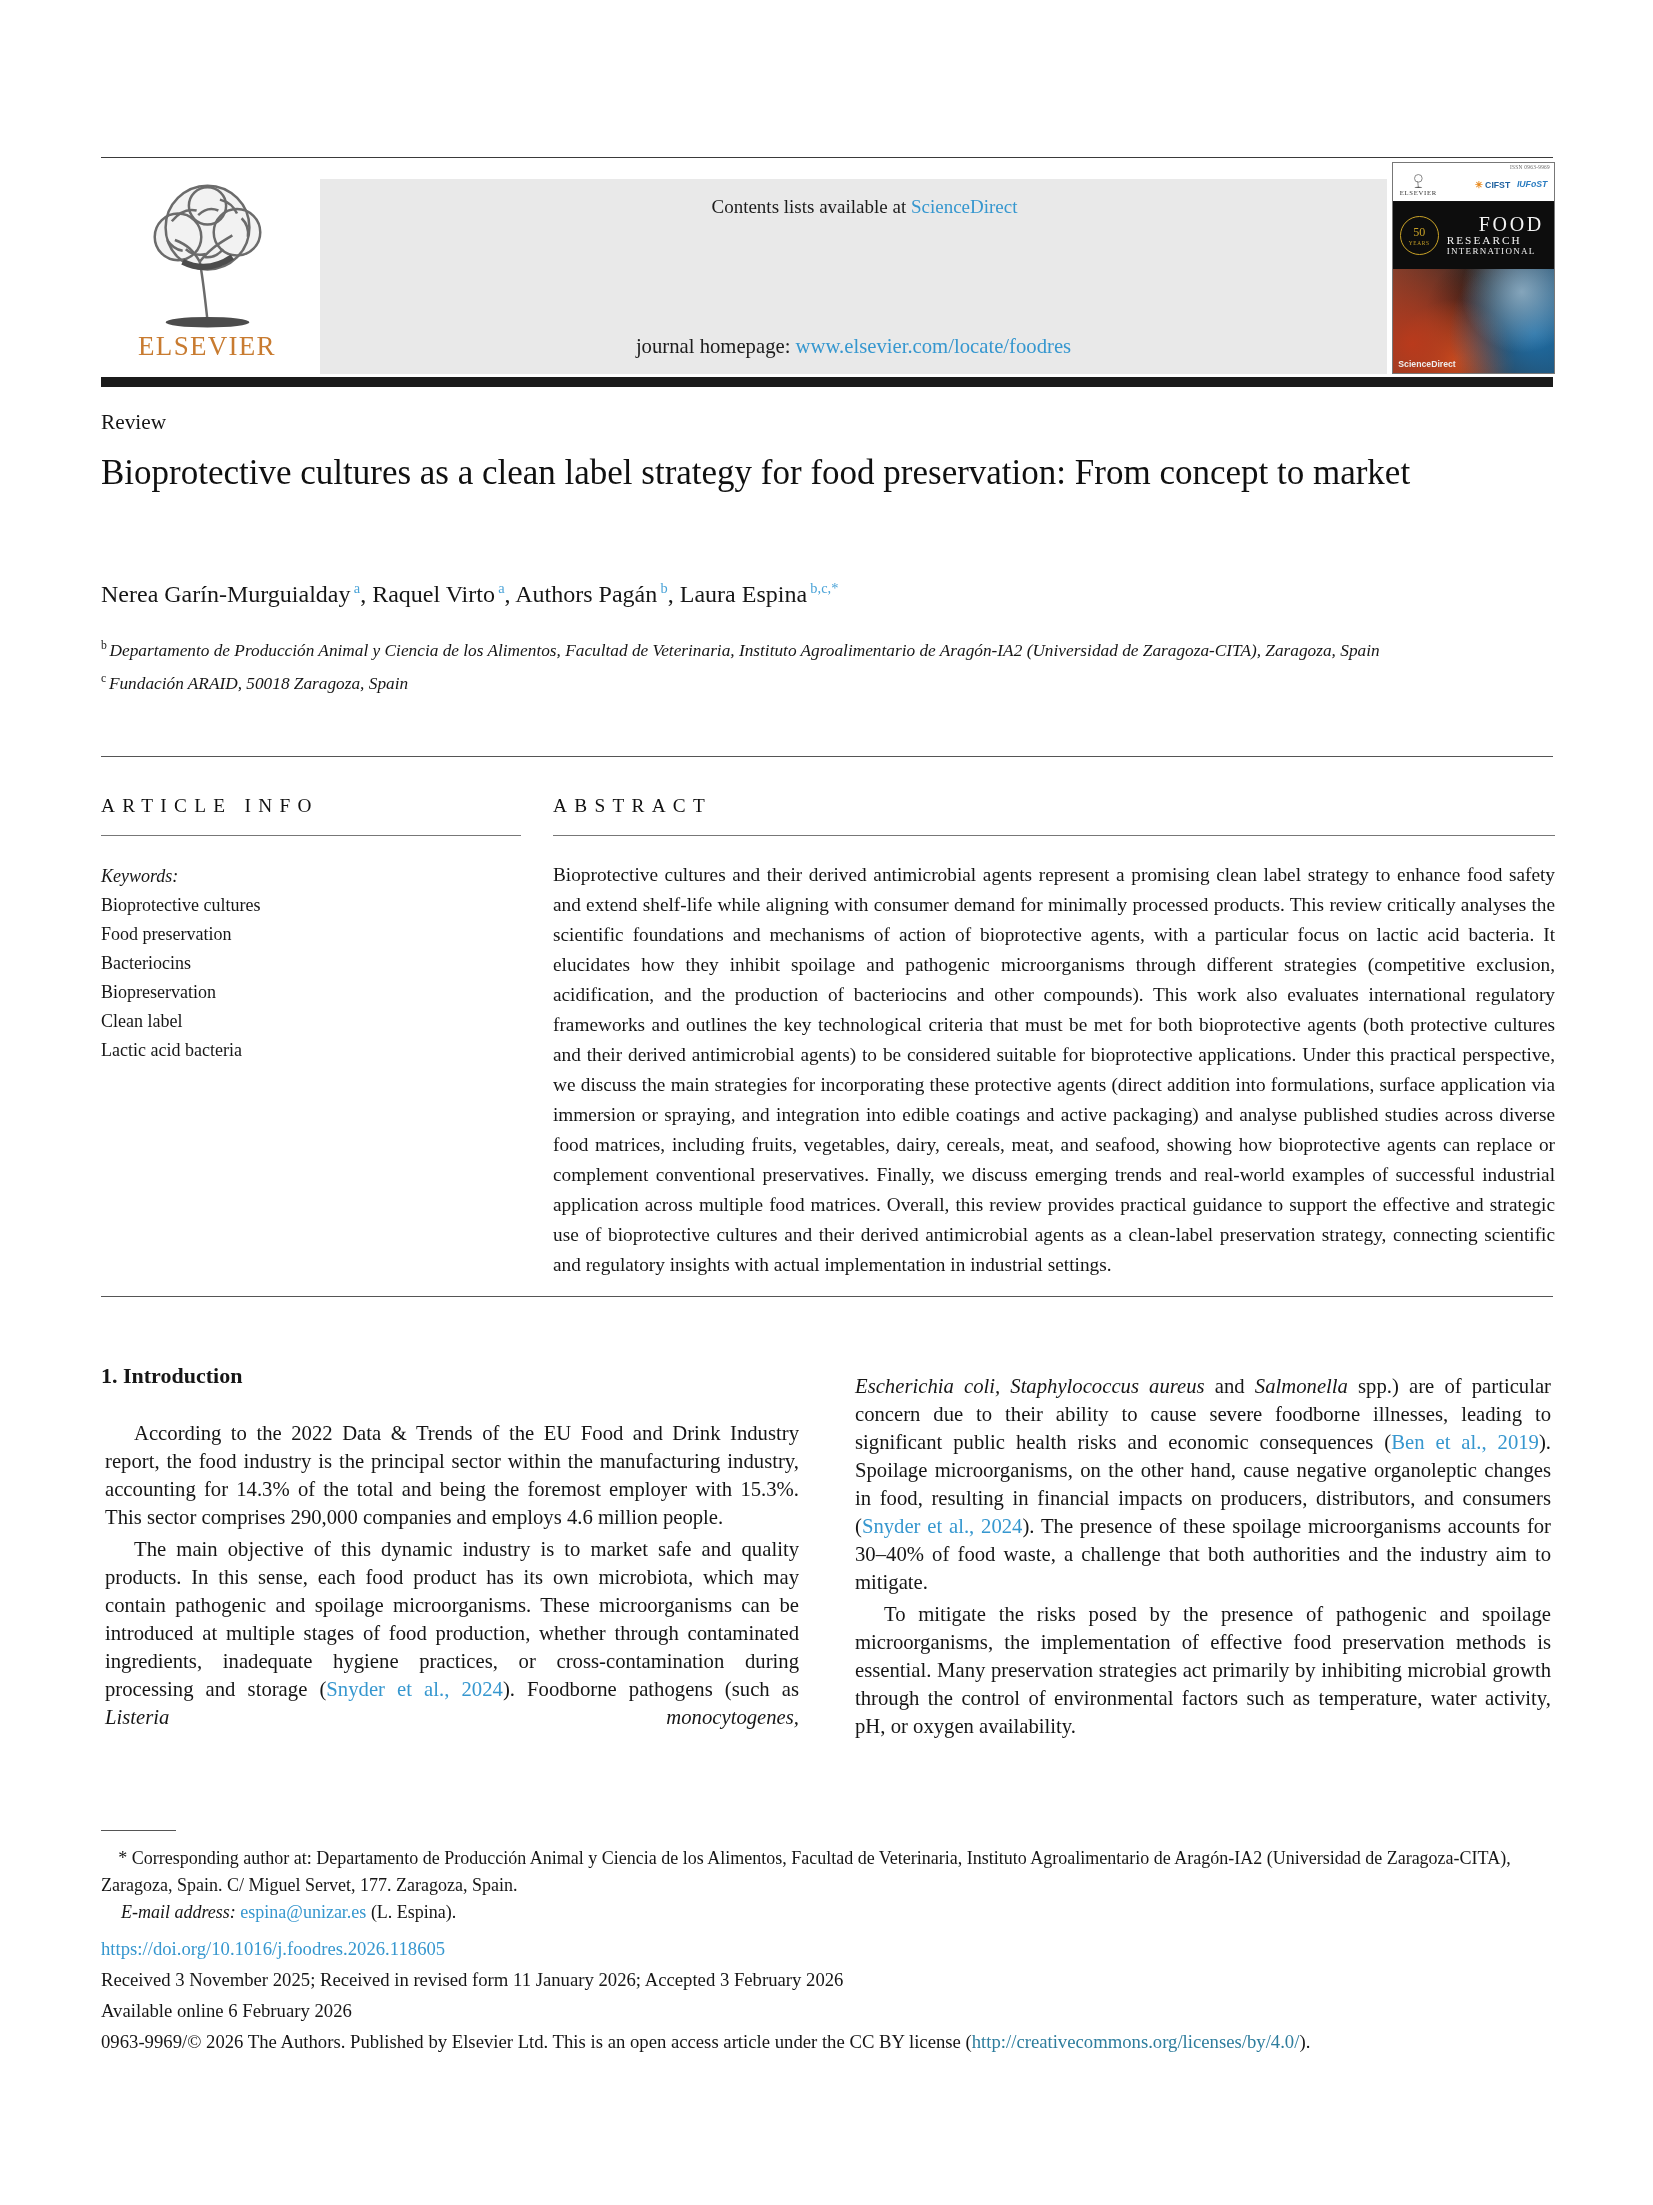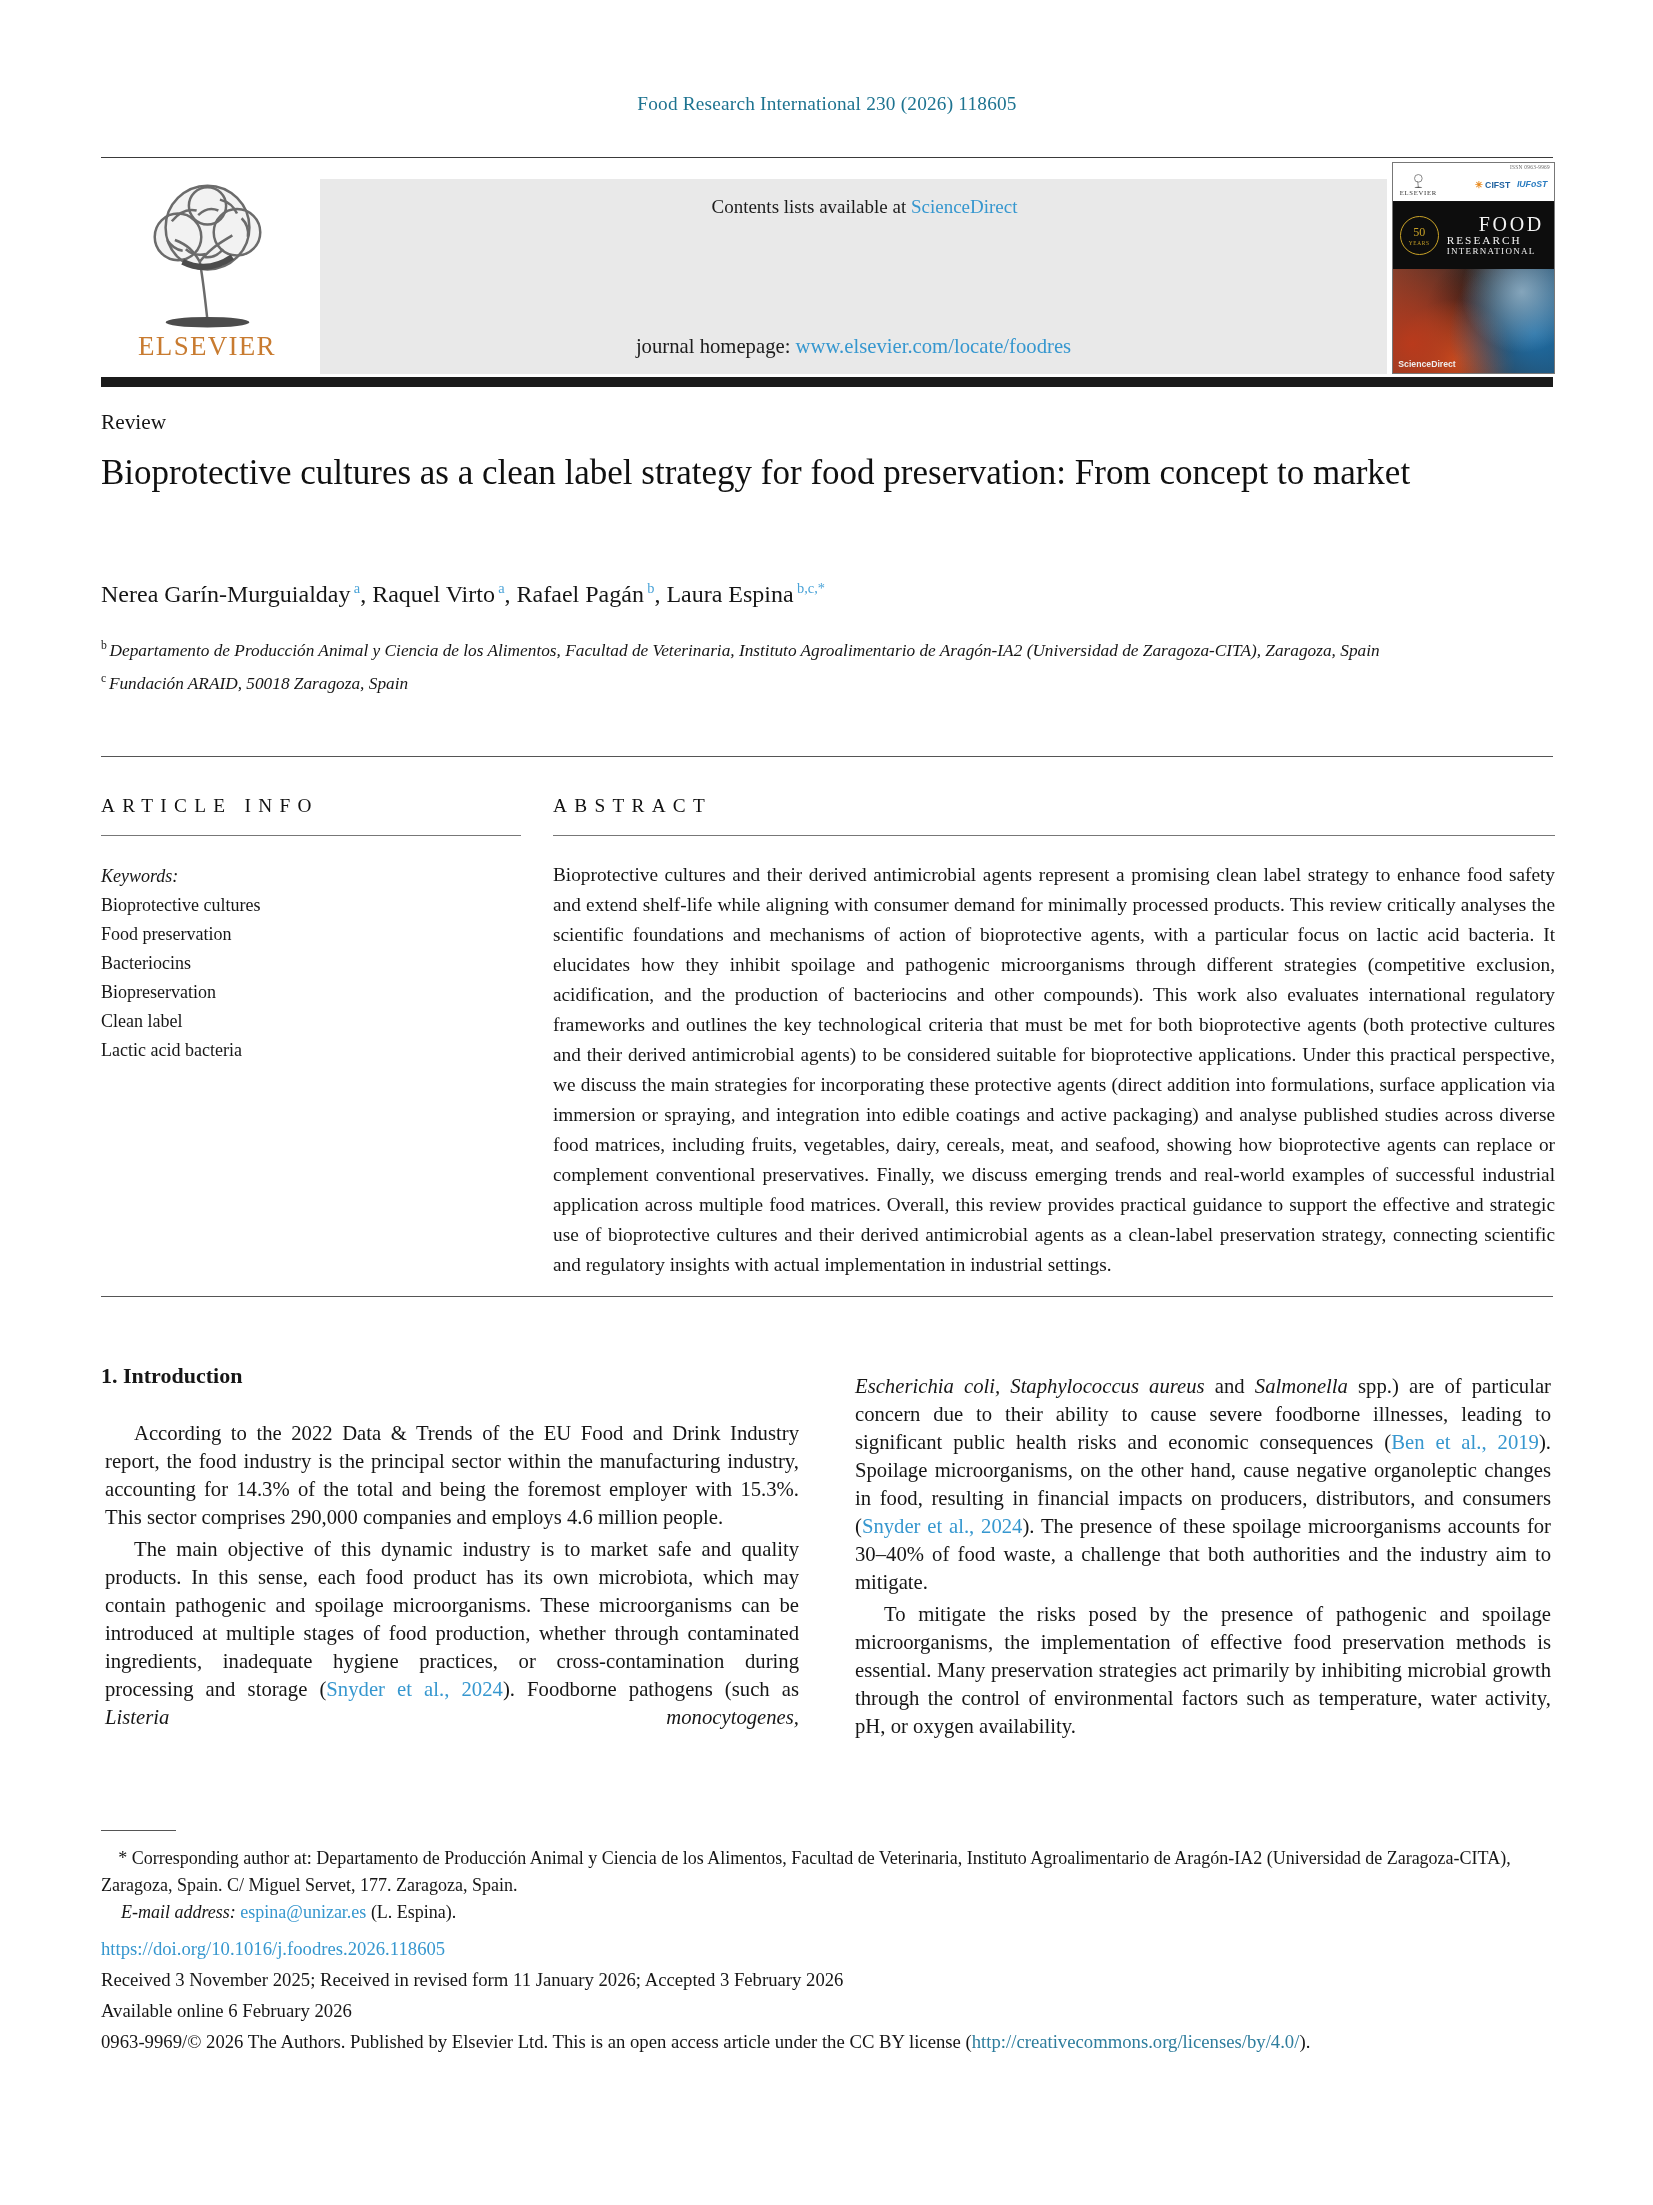--- a/index.html
+++ b/index.html
@@ -101,21 +101,20 @@
   .fn-corr{text-indent:17.3px;}
   .fn-mail{padding-left:20px;}
   .footer{position:absolute;left:101px;top:1933px;width:1452px;font-size:18.7px;line-height:31px;}
   .footer div{white-space:nowrap;}
 </style>
 </head>
 <body>
 
 <div class="page">
 
-  <div class="top-ref">Food Research International 230 (2026) 118605</div>
   <div class="rule rule-top"></div>
 
   <div class="logo-block">
     <svg width="157" height="149" viewBox="0 0 100 96">
       <circle cx="50" cy="30" r="27" fill="#f2f2f2"></circle>
       <circle cx="31" cy="36" r="15" fill="#f2f2f2"></circle>
       <circle cx="69" cy="33" r="15" fill="#f2f2f2"></circle>
       <g fill="none" stroke="#6b6b6b" stroke-width="1.6">
         <circle cx="50" cy="30" r="27"></circle>
         <circle cx="31" cy="36" r="15"></circle>
@@ -174,21 +173,21 @@
     </div>
     <div class="cover-photo">
       <span class="sd">ScienceDirect</span>
     </div>
   </div>
 
   <div class="thick-bar"></div>
 
   <div class="review-label">Review</div>
   <h1 class="article-title" style="font-weight:normal;margin:0;">Bioprotective cultures as a clean label strategy for food preservation: From concept to market</h1>
-  <div class="authors"><span>Nerea Garín-Murguialday</span><span class="sup">a</span><span>, Raquel Virto</span><span class="sup">a</span><span>, Rafael Pagán</span><span class="sup">b</span><span>, Laura Espina</span><span class="sup">b,c,*</span></div>
+  <div class="authors"><span>Nerea Garín-Murguialday</span><span class="sup">a</span><span>, Raquel Virto</span><span class="sup">a</span><span>, Authors Pagán</span><span class="sup">b</span><span>, Laura Espina</span><span class="sup">b,c,*</span></div>
 
   <div class="affiliations">
     <div class="aff"><span class="supk">b</span><span class="i">Departamento de Producción Animal y Ciencia de los Alimentos, Facultad de Veterinaria, Instituto Agroalimentario de Aragón-IA2 (Universidad de Zaragoza-CITA), Zaragoza, Spain</span></div>
     <div class="aff"><span class="supk">c</span><span class="i">Fundación ARAID, 50018 Zaragoza, Spain</span></div>
   </div>
 
   <div class="rule rule-mid"></div>
 
   <div class="sec-header hdr-info">ARTICLE INFO</div>
   <div class="hdr-rule hr-info"></div>

